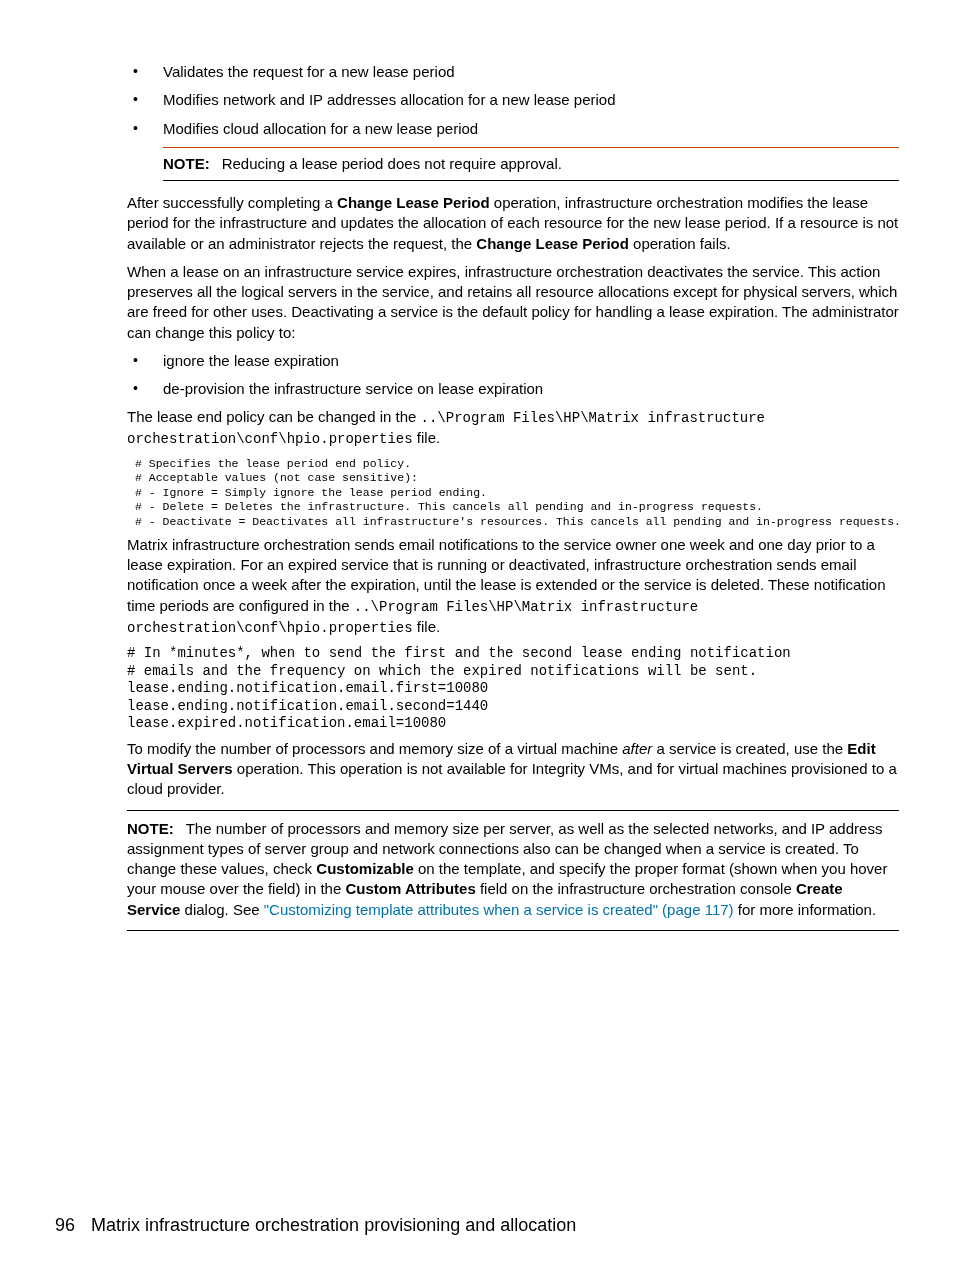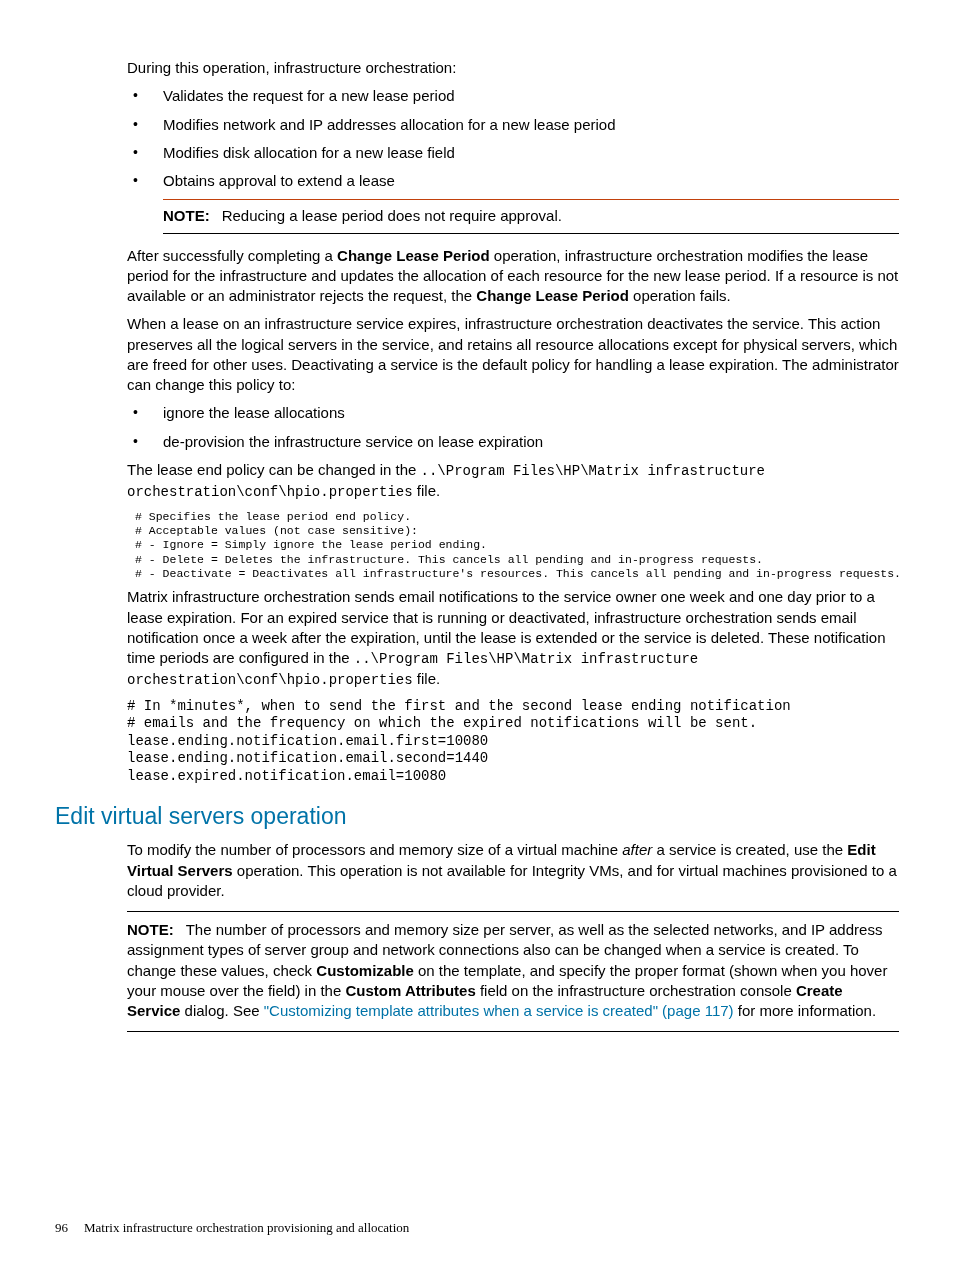--- a/index.html
+++ b/index.html
@@ -87,56 +87,54 @@
     margin: 16px 0 8px 0;
   }
   a.link {
     color: #0073a8;
     text-decoration: none;
   }
   .footer {
     position: absolute;
     bottom: 34px;
     left: 55px;
-    font-size: 13px;
+    font-size: 18px;
     color: #000;
-    font-family: Liberation Serif, serif;
+    font-family: Liberation Sans, sans-serif;
   }
   .footer .pagenum {
     margin-right: 16px;
   }
 </style>
 </head>
 <body>
 
 <div class="page">
   <div class="body-indent">
 
-    <p>During this operation, infrastructure orchestration:</p>
 
     <ul>
       <li>Validates the request for a new lease period</li>
       <li>Modifies network and IP addresses allocation for a new lease period</li>
-      <li>Modifies disk allocation for a new lease field</li>
-      <li>Obtains approval to extend a lease</li>
+      <li>Modifies cloud allocation for a new lease period</li>
     </ul>
 
     <div class="note-box">
       <span class="note-label">NOTE:</span><span>Reducing a lease period does not require approval.</span>
     </div>
 
 
     <p>
       <span>After successfully completing a </span><span class="bold">Change Lease Period</span><span> operation, infrastructure orchestration modifies the lease period for the infrastructure and updates the allocation of each resource for the new lease period. If a resource is not available or an administrator rejects the request, the </span><span class="bold">Change Lease Period</span><span> operation fails.</span>
     </p>
 
     <p>When a lease on an infrastructure service expires, infrastructure orchestration deactivates the service. This action preserves all the logical servers in the service, and retains all resource allocations except for physical servers, which are freed for other uses. Deactivating a service is the default policy for handling a lease expiration. The administrator can change this policy to:</p>
 
     <ul>
-      <li>ignore the lease allocations</li>
+      <li>ignore the lease expiration</li>
       <li>de-provision the infrastructure service on lease expiration</li>
     </ul>
 
     <p>
       <span>The lease end policy can be changed in the </span><span class="mono">..\Program Files\HP\Matrix infrastructure orchestration\conf\hpio.properties</span><span> file.</span>
     </p>
 
     <pre class="codeblock"># Specifies the lease period end policy.
 # Acceptable values (not case sensitive):
 # - Ignore = Simply ignore the lease period ending.
@@ -148,21 +146,20 @@
     </p>
 
     <pre class="codeblock2"># In *minutes*, when to send the first and the second lease ending notification
 # emails and the frequency on which the expired notifications will be sent.
 lease.ending.notification.email.first=10080
 lease.ending.notification.email.second=1440
 lease.expired.notification.email=10080</pre>
 
   </div>
 
-  <h2 class="section">Edit virtual servers operation</h2>
 
   <div class="body-indent">
     <p>
       <span>To modify the number of processors and memory size of a virtual machine </span><span class="italic">after</span><span> a service is created, use the </span><span class="bold">Edit Virtual Servers</span><span> operation. This operation is not available for Integrity VMs, and for virtual machines provisioned to a cloud provider.</span>
     </p>
 
     <div class="note-box-full">
       <span class="note-label">NOTE:</span><span>The number of processors and memory size per server, as well as the selected networks, and IP address assignment types of server group and network connections also can be changed when a service is created. To change these values, check </span><span class="bold">Customizable</span><span> on the template, and specify the proper format (shown when you hover your mouse over the field) in the </span><span class="bold">Custom Attributes</span><span> field on the infrastructure orchestration console </span><span class="bold">Create Service</span><span> dialog. See </span><a class="link" href="#">"Customizing template attributes when a service is created" (page 117)</a><span> for more information.</span>
     </div>
   </div>

